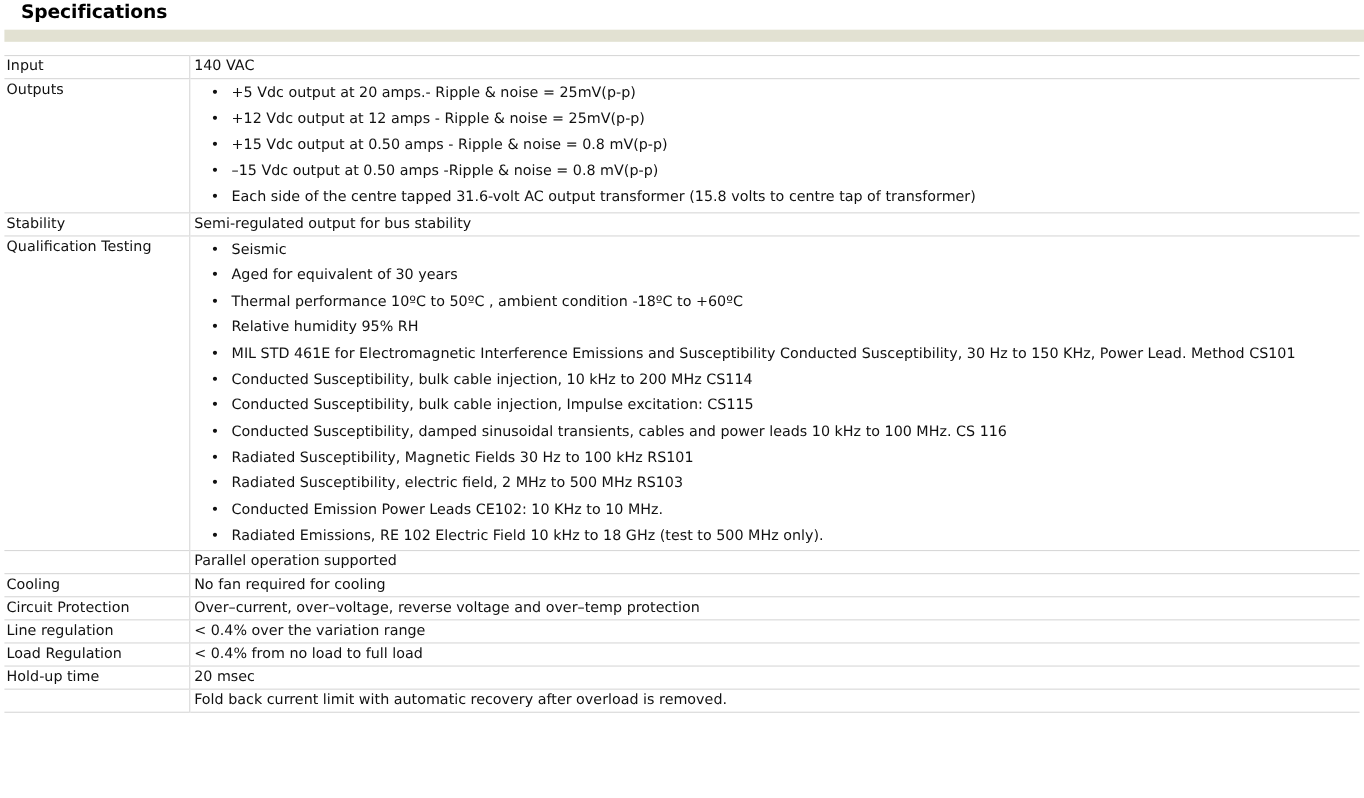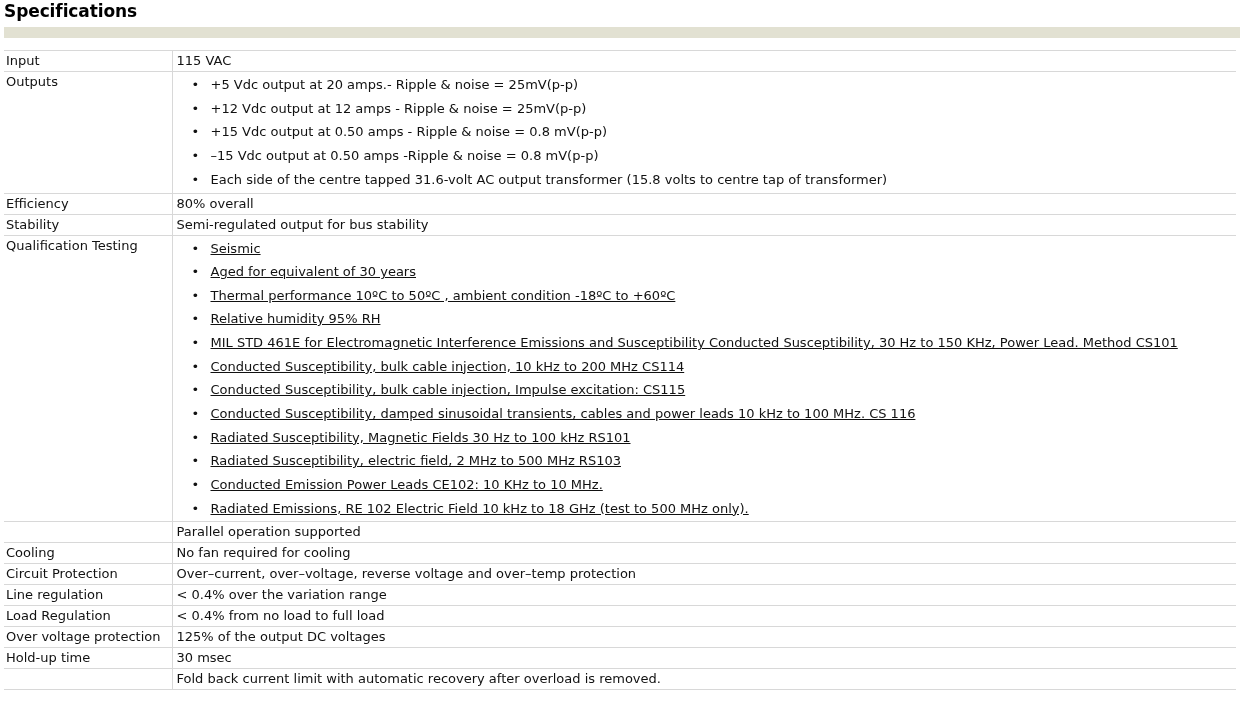--- a/index.html
+++ b/index.html
@@ -15,21 +15,21 @@
     font-family: "DejaVu Sans", "Liberation Sans", sans-serif;
     color: #111111;
   }
 
   .page-title {
     font-size: 17px;
     font-weight: bold;
     color: #000000;
     letter-spacing: -0.1px;
     margin: 0;
-    padding: 1px 0 0 4px;
+    padding: 1px 0 0 19px;
     line-height: 20px;
   }
 
   .accent-band {
     height: 11px;
     width: 1236px;
     margin: 6px 0 0 4px;
     background: #e2e1d2;
   }
 
@@ -78,56 +78,51 @@
     content: "\2022";
     position: absolute;
     left: 15px;
     top: 0;
     font-size: 13px;
     line-height: 23.7px;
     color: #111111;
   }
   .bullet-list.tight li {
     line-height: 23.65px;
-    text-decoration: underline;
   }
   .bullet-list.tight li::before {
     line-height: 23.65px;
   }
 
   .list-cell { padding-top: 3px; padding-bottom: 3px; }
 </style>
 </head>
 <body>
 
 <h1 class="page-title">Specifications</h1>
 
 <div class="accent-band"></div>
 
 <table class="spec-table">
   <tbody>
       <tr>
         <td class="label-cell">Input</td>
-        <td class="value-cell">115 VAC</td>
+        <td class="value-cell">140 VAC</td>
       </tr>
       <tr>
         <td class="label-cell">Outputs</td>
         <td class="value-cell list-cell">
           <ul class="bullet-list">
             <li>+5 Vdc output at 20 amps.- Ripple &amp; noise = 25mV(p-p)</li>
             <li>+12 Vdc output at 12 amps - Ripple &amp; noise = 25mV(p-p)</li>
             <li>+15 Vdc output at 0.50 amps - Ripple &amp; noise = 0.8 mV(p-p)</li>
             <li>–15 Vdc output at 0.50 amps -Ripple &amp; noise = 0.8 mV(p-p)</li>
             <li>Each side of the centre tapped 31.6-volt AC output transformer (15.8 volts to centre tap of transformer)</li>
           </ul>
         </td>
-      </tr>
-      <tr>
-        <td class="label-cell">Efficiency</td>
-        <td class="value-cell">80% overall</td>
       </tr>
       <tr>
         <td class="label-cell">Stability</td>
         <td class="value-cell">Semi-regulated output for bus stability</td>
       </tr>
       <tr>
         <td class="label-cell">Qualification Testing</td>
         <td class="value-cell list-cell">
           <ul class="bullet-list tight">
             <li>Seismic</li>
@@ -159,25 +154,21 @@
       </tr>
       <tr>
         <td class="label-cell">Line regulation</td>
         <td class="value-cell">&lt; 0.4% over the variation range</td>
       </tr>
       <tr>
         <td class="label-cell">Load Regulation</td>
         <td class="value-cell">&lt; 0.4% from no load to full load</td>
       </tr>
       <tr>
-        <td class="label-cell">Over voltage protection</td>
-        <td class="value-cell">125% of the output DC voltages</td>
-      </tr>
-      <tr>
         <td class="label-cell">Hold-up time</td>
-        <td class="value-cell">30 msec</td>
+        <td class="value-cell">20 msec</td>
       </tr>
       <tr>
         <td class="label-cell"></td>
         <td class="value-cell">Fold back current limit with automatic recovery after overload is removed.</td>
       </tr>
     </tbody>
 </table>
 
 </body></html>

